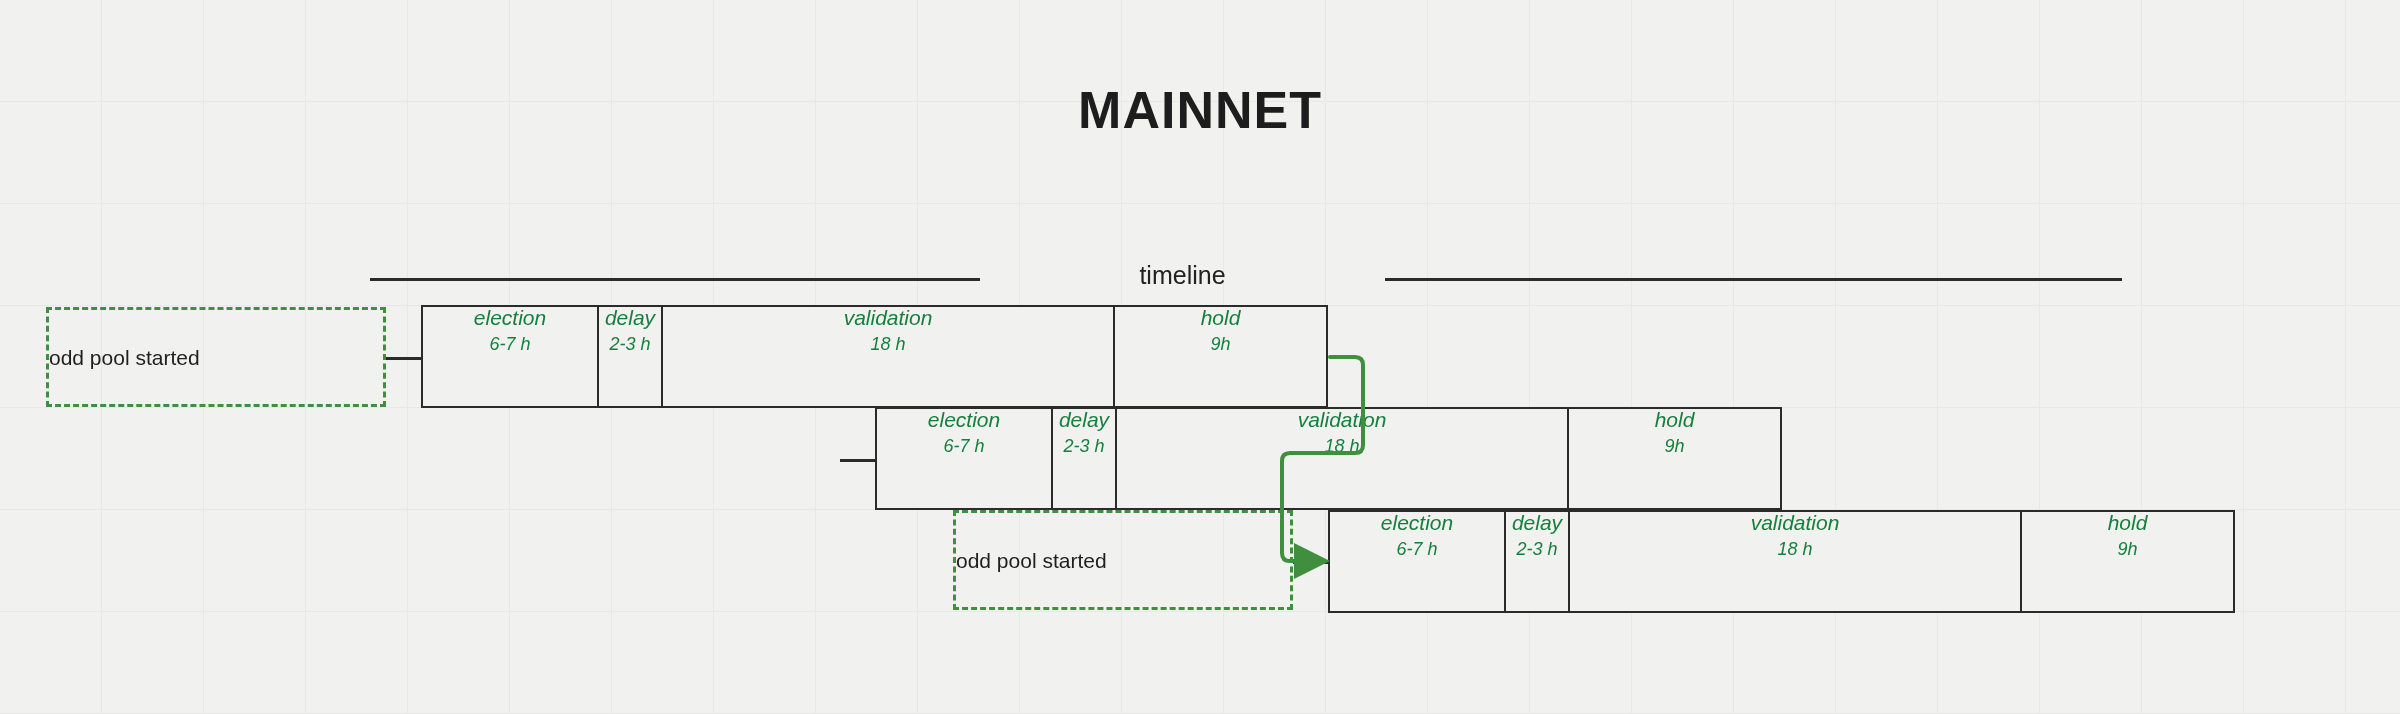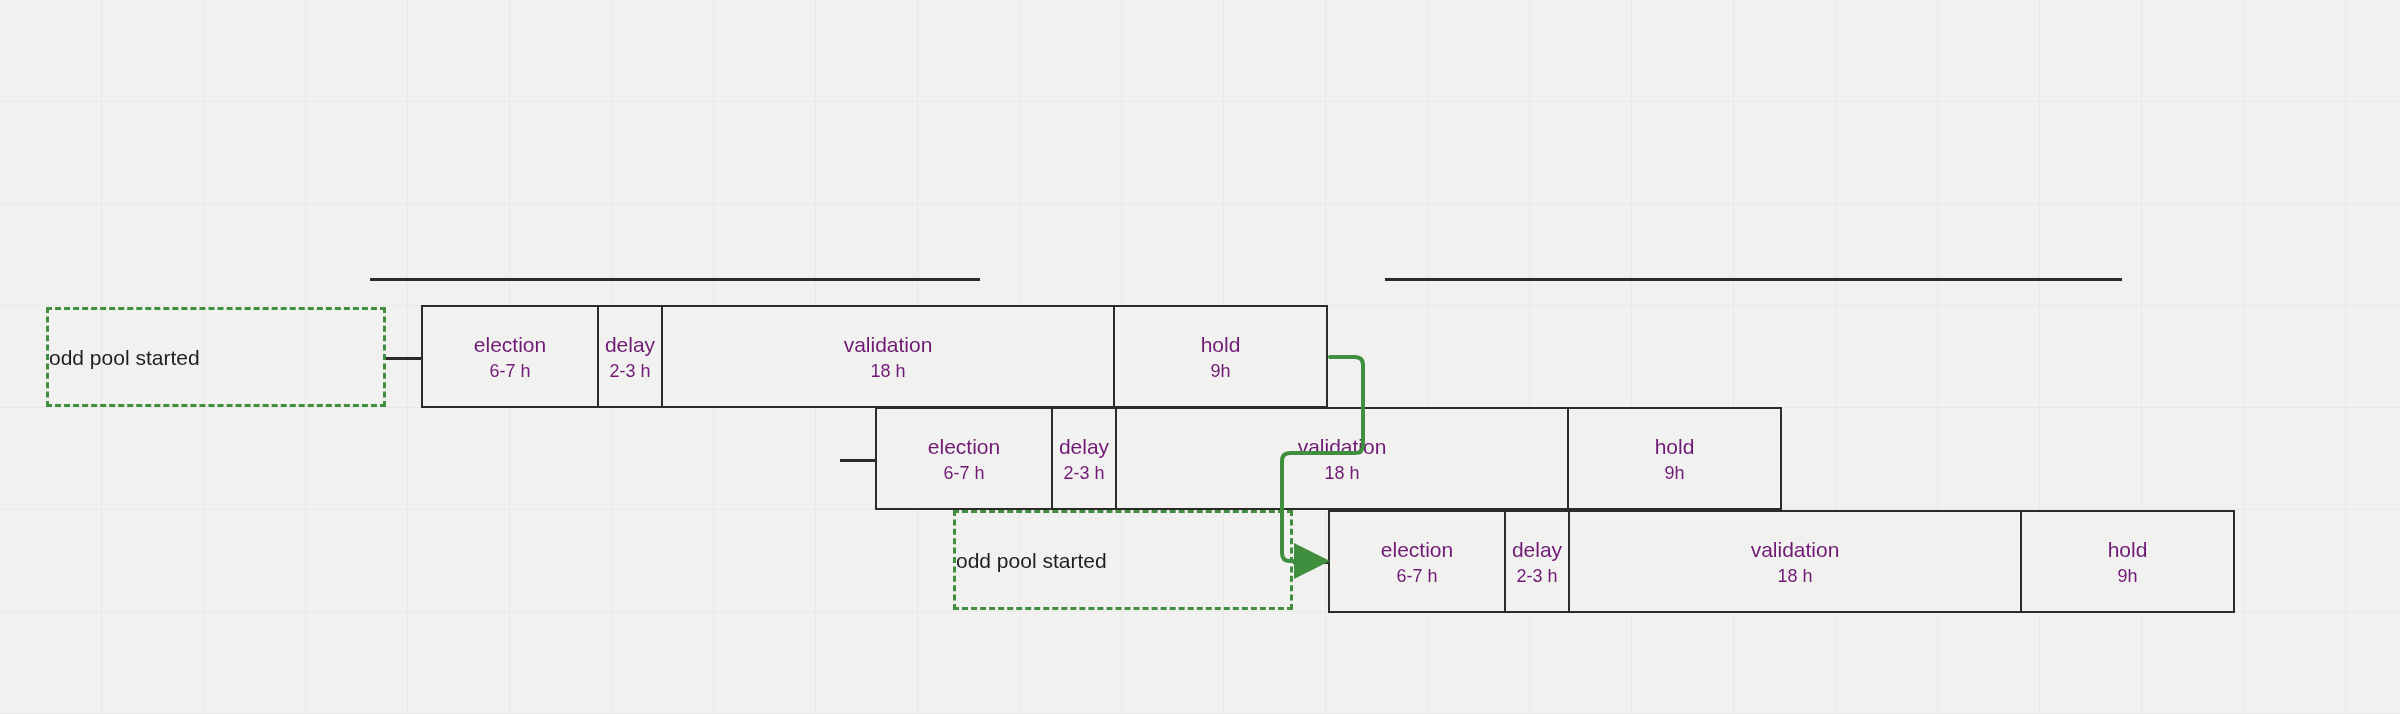--- a/index.html
+++ b/index.html
@@ -52,25 +52,25 @@
 
   
   .row{position:absolute;display:flex;}
   .cell{
     box-sizing:border-box;
     border:2px solid #2b2b2b;
     background:#f1f1f0;
     display:flex;
     flex-direction:column;
     align-items:center;
-    justify-content:center;
     gap:7px;
     font-size:21px;
-    color:#701a75;
-    line-height:1;
+    color:#15803d;
+    line-height:1;
+    font-style:italic;
   }
   .cell + .cell{margin-left:-2px;}
   .cell .dur{font-size:18px;}
 
   #row1{left:421px;top:305px;height:103px;}
   #row2{left:875px;top:407px;height:103px;}
   #row3{left:1328px;top:510px;height:103px;}
 
   
   .note{
@@ -108,22 +108,24 @@
     pointer-events:none;
   }
 </style>
 </head>
 <body>
 
 <div id="grid"></div>
 
 <div id="stage">
 
+  <div id="title">MAINNET</div>
 
   <div class="axis-line" id="axis-left"></div>
+  <div id="axis-label">timeline</div>
   <div class="axis-line" id="axis-right"></div>
 
   <div class="note green" id="note1">
     <span>odd pool started</span>
   </div>
   <div class="stub" id="stub1"></div>
   <div class="row" id="row1">
     <div class="cell" style="width:178px">
       <span class="lbl">election</span>
       <span class="dur">6-7 h</span>

